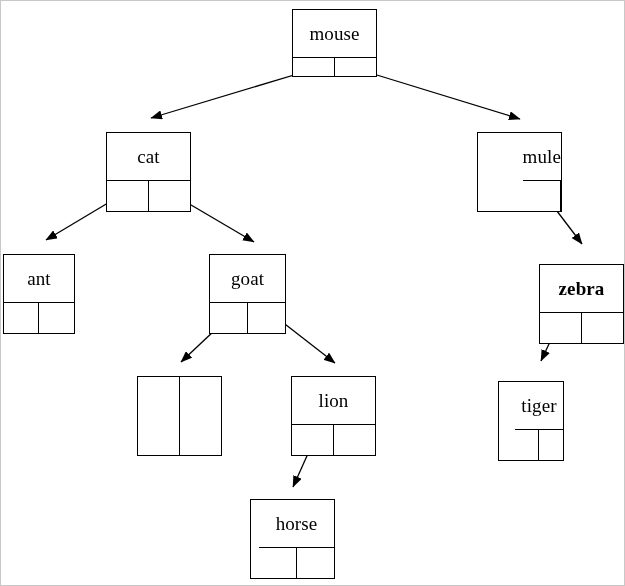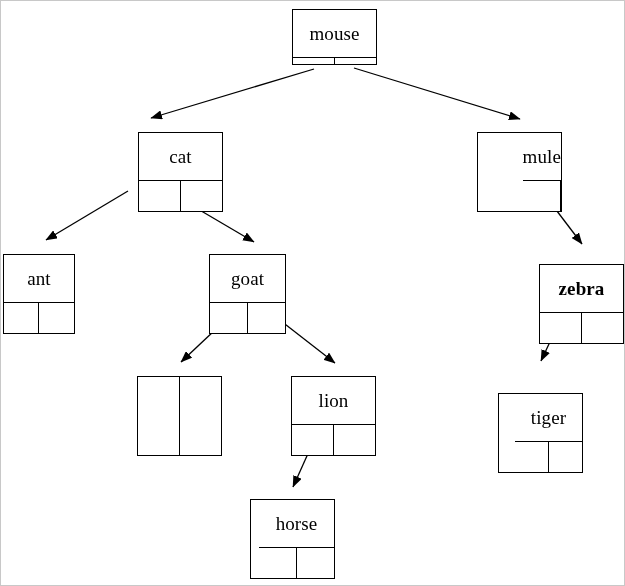--- a/index.html
+++ b/index.html
@@ -78,28 +78,28 @@
         <line x1="168" y1="191" x2="253" y2="241" stroke="#000000" stroke-width="1.3" marker-end="url(#arrowhead)"></line>
         <line x1="540" y1="189" x2="581" y2="243" stroke="#000000" stroke-width="1.3" marker-end="url(#arrowhead)"></line>
         <line x1="231" y1="313" x2="180" y2="361" stroke="#000000" stroke-width="1.3" marker-end="url(#arrowhead)"></line>
         <line x1="271" y1="313" x2="334" y2="362" stroke="#000000" stroke-width="1.3" marker-end="url(#arrowhead)"></line>
         <line x1="562" y1="313" x2="540" y2="360" stroke="#000000" stroke-width="1.3" marker-end="url(#arrowhead)"></line>
         <line x1="314" y1="437" x2="292" y2="486" stroke="#000000" stroke-width="1.3" marker-end="url(#arrowhead)"></line>
       </g>
   </svg>
 
   <div id="nodes-layer">
-      <div class="node" style="left: 291px; top: 8px; width: 85px; height: 56px;">
+      <div class="node" style="left: 291px; top: 8px; width: 85px; height: 68px;">
         <div class="node-label">mouse</div>
         <div class="node-pointers">
           <div class="ptr ptr-left"></div>
           <div class="ptr ptr-right"></div>
         </div>
       </div>
-      <div class="node" style="left: 105px; top: 131px; width: 85px; height: 80px; margin-left: 32px;">
+      <div class="node" style="left: 105px; top: 131px; width: 85px; height: 80px;">
         <div class="node-label">cat</div>
         <div class="node-pointers">
           <div class="ptr ptr-left"></div>
           <div class="ptr ptr-right"></div>
         </div>
       </div>
       <div class="node" style="left: 476px; top: 131px; width: 85px; height: 80px; align-items: flex-end;">
         <div class="node-label">mule</div>
         <div class="node-pointers">
           <div class="ptr ptr-left"></div>
@@ -133,21 +133,21 @@
           <div class="ptr ptr-right"></div>
         </div>
       </div>
       <div class="node" style="left: 290px; top: 375px; width: 85px; height: 80px;">
         <div class="node-label">lion</div>
         <div class="node-pointers">
           <div class="ptr ptr-left"></div>
           <div class="ptr ptr-right"></div>
         </div>
       </div>
-      <div class="node" style="left: 497px; top: 392px; width: 85px; height: 80px; padding-left: 16px;">
+      <div class="node" style="left: 497px; top: 380px; width: 66px; height: 80px; padding-left: 16px;">
         <div class="node-label">tiger</div>
         <div class="node-pointers">
           <div class="ptr ptr-left"></div>
           <div class="ptr ptr-right"></div>
         </div>
       </div>
       <div class="node" style="left: 249px; top: 498px; width: 85px; height: 80px; padding-left: 8px;">
         <div class="node-label">horse</div>
         <div class="node-pointers">
           <div class="ptr ptr-left"></div>

